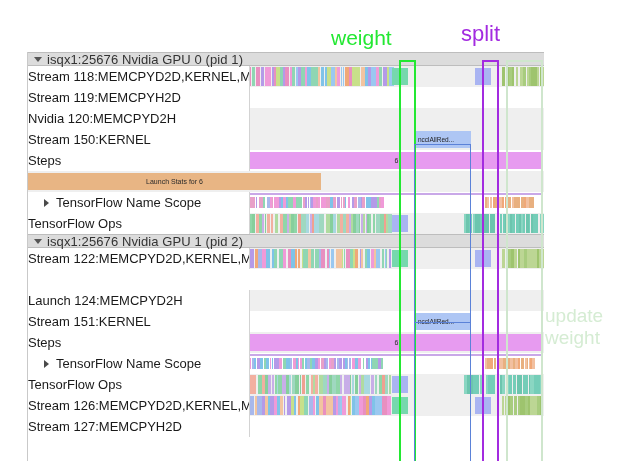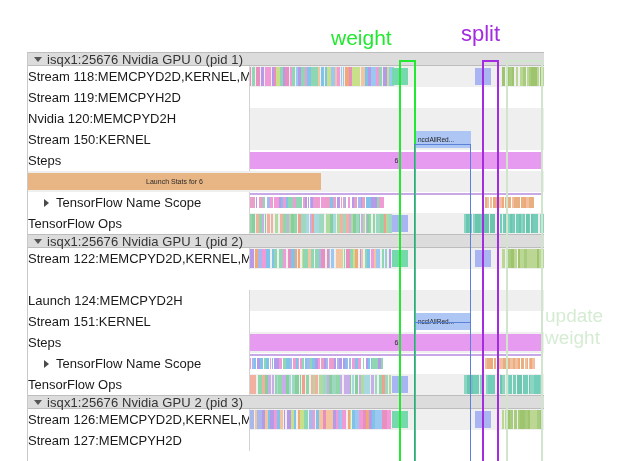--- a/index.html
+++ b/index.html
@@ -620,24 +620,20 @@
         <div class="seg full" style="left: 275.743px; width: 2.57467px; background: rgb(116, 205, 184);"></div>
         <div class="seg full" style="left: 278.518px; width: 1.40255px; background: rgb(108, 197, 174);"></div>
         <div class="seg full" style="left: 280.121px; width: 1.62767px; background: rgb(138, 214, 194);"></div>
         <div class="seg full" style="left: 281.948px; width: 2.10506px; background: rgb(138, 214, 194);"></div>
         <div class="seg full" style="left: 284.253px; width: 2.49451px; background: rgb(116, 205, 184);"></div>
         <div class="seg full" style="left: 286.948px; width: 3.0713px; background: rgb(116, 205, 184);"></div>
         <div class="seg full" style="left: 290.219px; width: 3.1821px; background: rgb(138, 214, 194);"></div>
         <div class="seg full" style="left: 293.601px; width: 2.93485px; background: rgb(108, 197, 174);"></div>
       </div>
     </div>
-    <div class="group-header">
-      <span class="tri"></span>
-      <span class="ghtxt">isqx1:25676 Nvidia GPU 2 (pid 3)</span>
-    </div>
     <div class="row alt">
       <div class="label">
         <span>Stream 126:MEMCPYD2D,KERNEL,MI</span>
       </div>
       <div class="track">
         <div class="seg full" style="left: 0px; width: 4.46614px; background: rgb(168, 184, 236);"></div>
         <div class="seg full" style="left: 4.66614px; width: 2.06835px; background: rgb(242, 196, 160);"></div>
         <div class="seg full" style="left: 6.93449px; width: 3.00663px; background: rgb(168, 184, 236);"></div>
         <div class="seg full" style="left: 10.1411px; width: 1.93556px; background: rgb(168, 184, 236);"></div>
         <div class="seg full" style="left: 12.2767px; width: 2.91739px; background: rgb(180, 154, 232);"></div>

